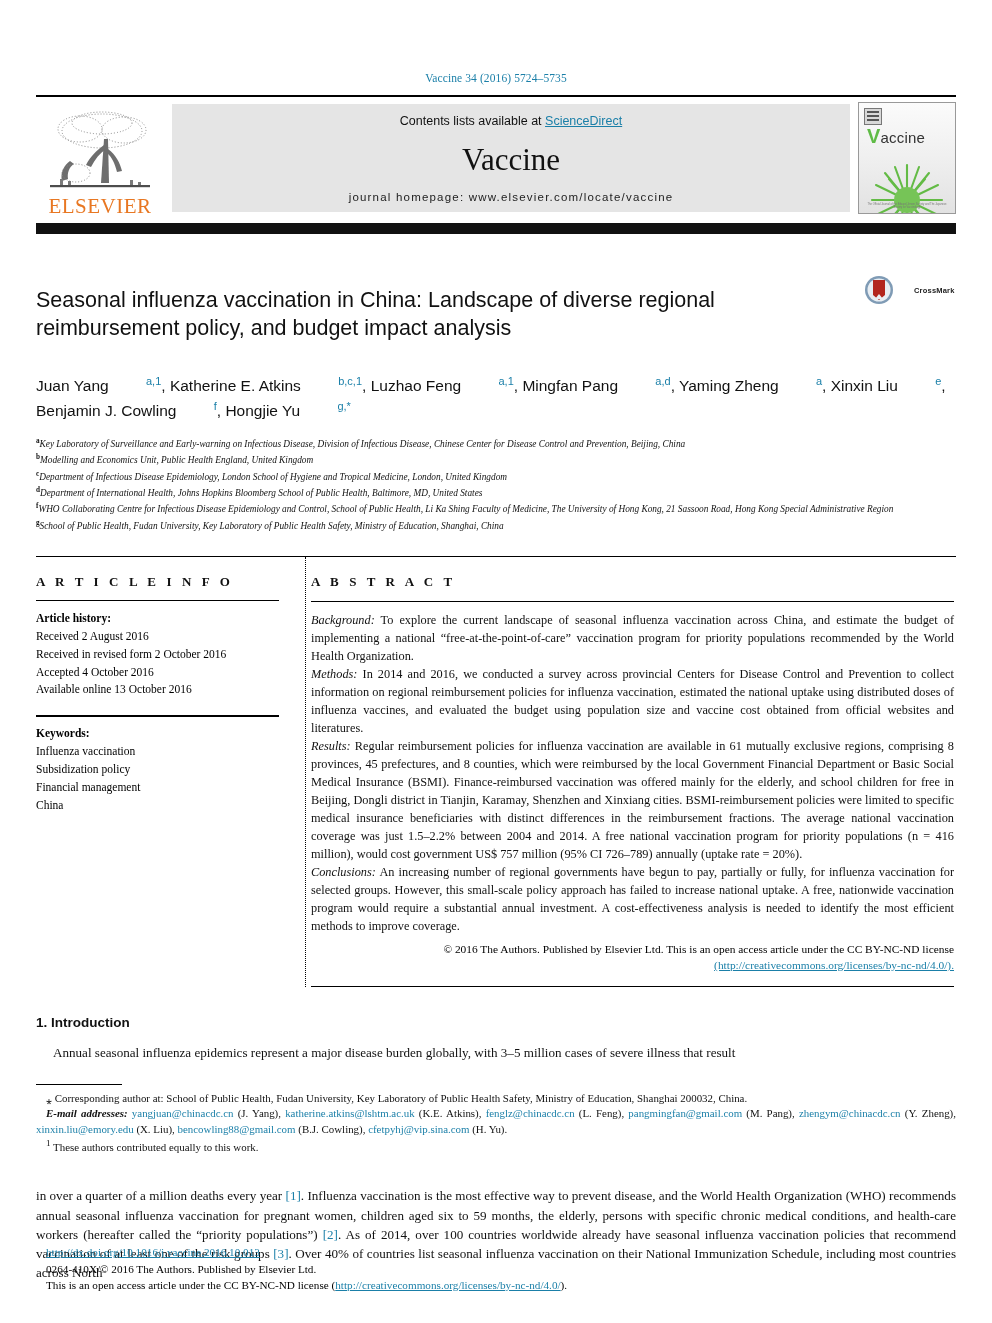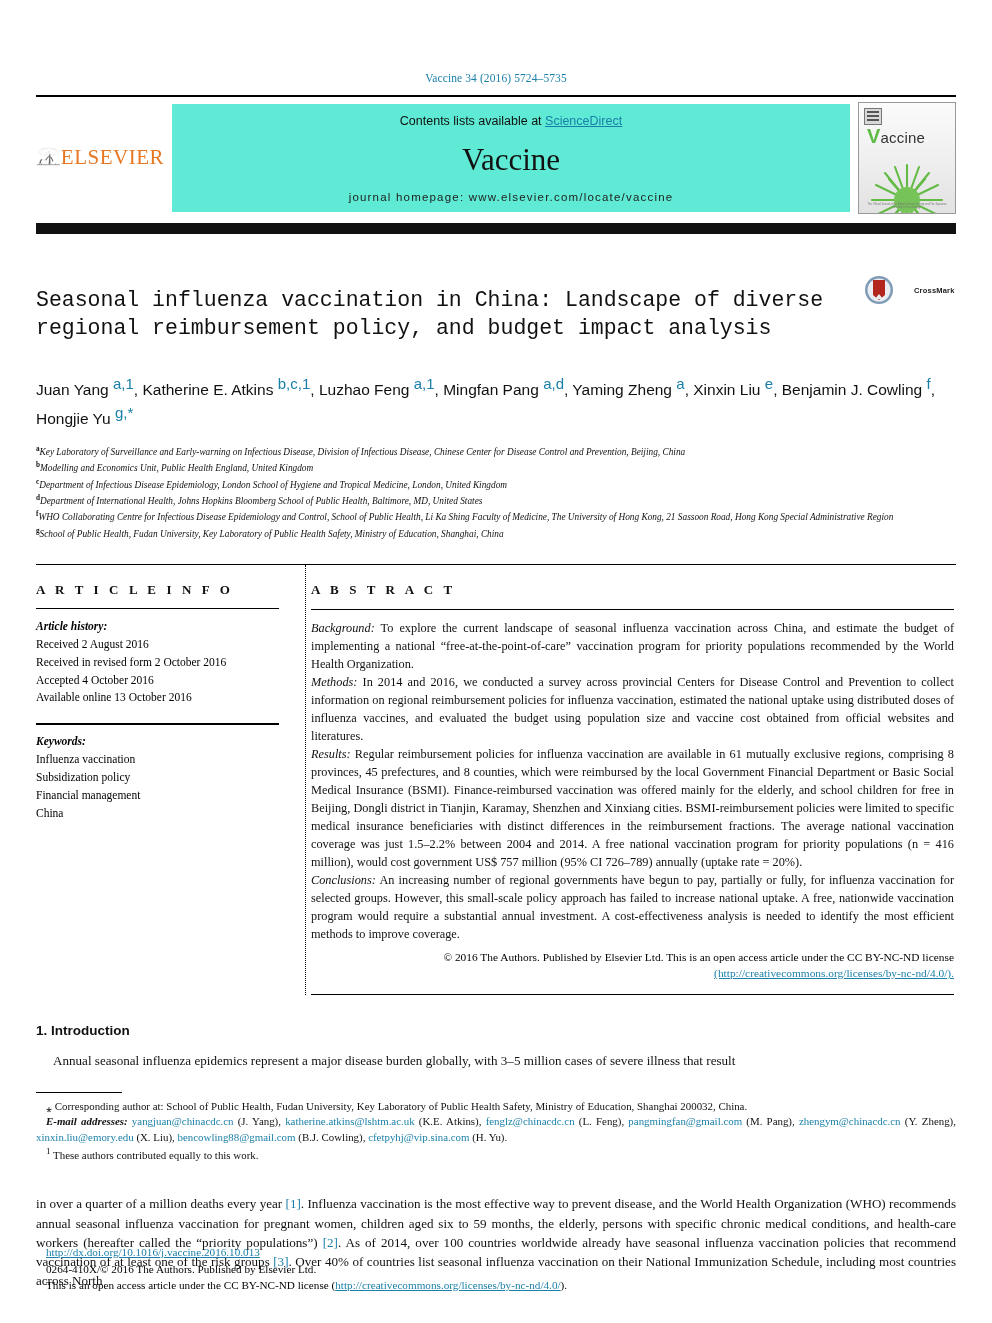--- a/index.html
+++ b/index.html
@@ -38,37 +38,37 @@
     margin-top: 11px;
     border-top: 2.5px solid #000;
     display: flex;
     align-items: stretch;
     height: 122px;
   }
   .elsevier-logo {
     width: 128px;
     flex: 0 0 128px;
     display: flex;
-    flex-direction: row;
+    flex-direction: column;
     justify-content: flex-end;
     align-items: center;
     padding-bottom: 2px;
   }
   .tree-svg { display:block; }
   .elsevier-word {
     font-family: "Liberation Serif", serif;
     color: #E87722;
     font-size: 21px;
     letter-spacing: .5px;
     line-height: 1;
     margin-top: 1px;
   }
   .mast-center {
     flex: 1 1 auto;
-    background: #5eead4;
+    background: #e5e5e5;
     margin: 7px 8px 7px 8px;
     display: flex;
     flex-direction: column;
     justify-content: space-between;
     align-items: center;
     padding: 10px 0 9px 0;
   }
   .contents-line {
     font-size: 12.5px;
     font-family: "Liberation Sans", sans-serif;
@@ -121,21 +121,21 @@
   }
 
   
   .title-row {
     display: flex;
     align-items: flex-start;
     margin-top: 39px;
   }
   .paper-title {
     flex: 1 1 auto;
-    font-family: Liberation Mono, monospace;
+    font-family: Liberation Sans, sans-serif;
     font-size: 21.5px;
     line-height: 1.29;
     color: #111;
     padding-right: 18px;
     font-weight: 400;
   }
   .crossmark {
     flex: 0 0 92px;
     display: flex;
     align-items: center;
@@ -150,21 +150,21 @@
     letter-spacing: .2px;
   }
 
   .authors {
     margin-top: 16px;
     font-family: "Liberation Sans", sans-serif;
     font-size: 15.5px;
     line-height: 1.52;
     color: #111;
   }
-  .authors sup { color: #1a7fa8; font-size: 15px; vertical-align: super; }
+  .authors sup { color: #1a7fa8; font-size: 11px; vertical-align: super; margin-left: 33px; }
 
   .affils {
     margin-top: 13px;
     font-family: "Liberation Serif", serif;
     font-style: italic;
     font-size: 9.3px;
     line-height: 1.65;
     color: #111;
   }
   .affils sup { font-style: normal; font-weight: bold; font-size: 7.2px; }
@@ -192,21 +192,21 @@
     font-family: "Liberation Serif", serif;
     font-weight: bold;
     font-size: 13px;
     letter-spacing: 3.6px;
     color: #111;
   }
   .rule-thin { border-top: 1px solid #000; margin: 10px 0 9px 0; }
   .rule-thick { border-top: 2px solid #000; margin: 16px 0 8px 0; }
   .meta-italic {
     font-family: "Liberation Serif", serif;
-    font-style: italic; font-weight: bold;
+    font-weight: bold;
     font-size: 11.5px; line-height: 1.55;
   }
   .meta-line {
     font-family: "Liberation Serif", serif;
     font-size: 11.5px; line-height: 1.55;
   }
   .abs-rule { border-top: 1px solid #000; margin: 11px 0 9px 0; }
   .abs-body {
     font-family: "Liberation Serif", serif;
     font-size: 12.3px;

